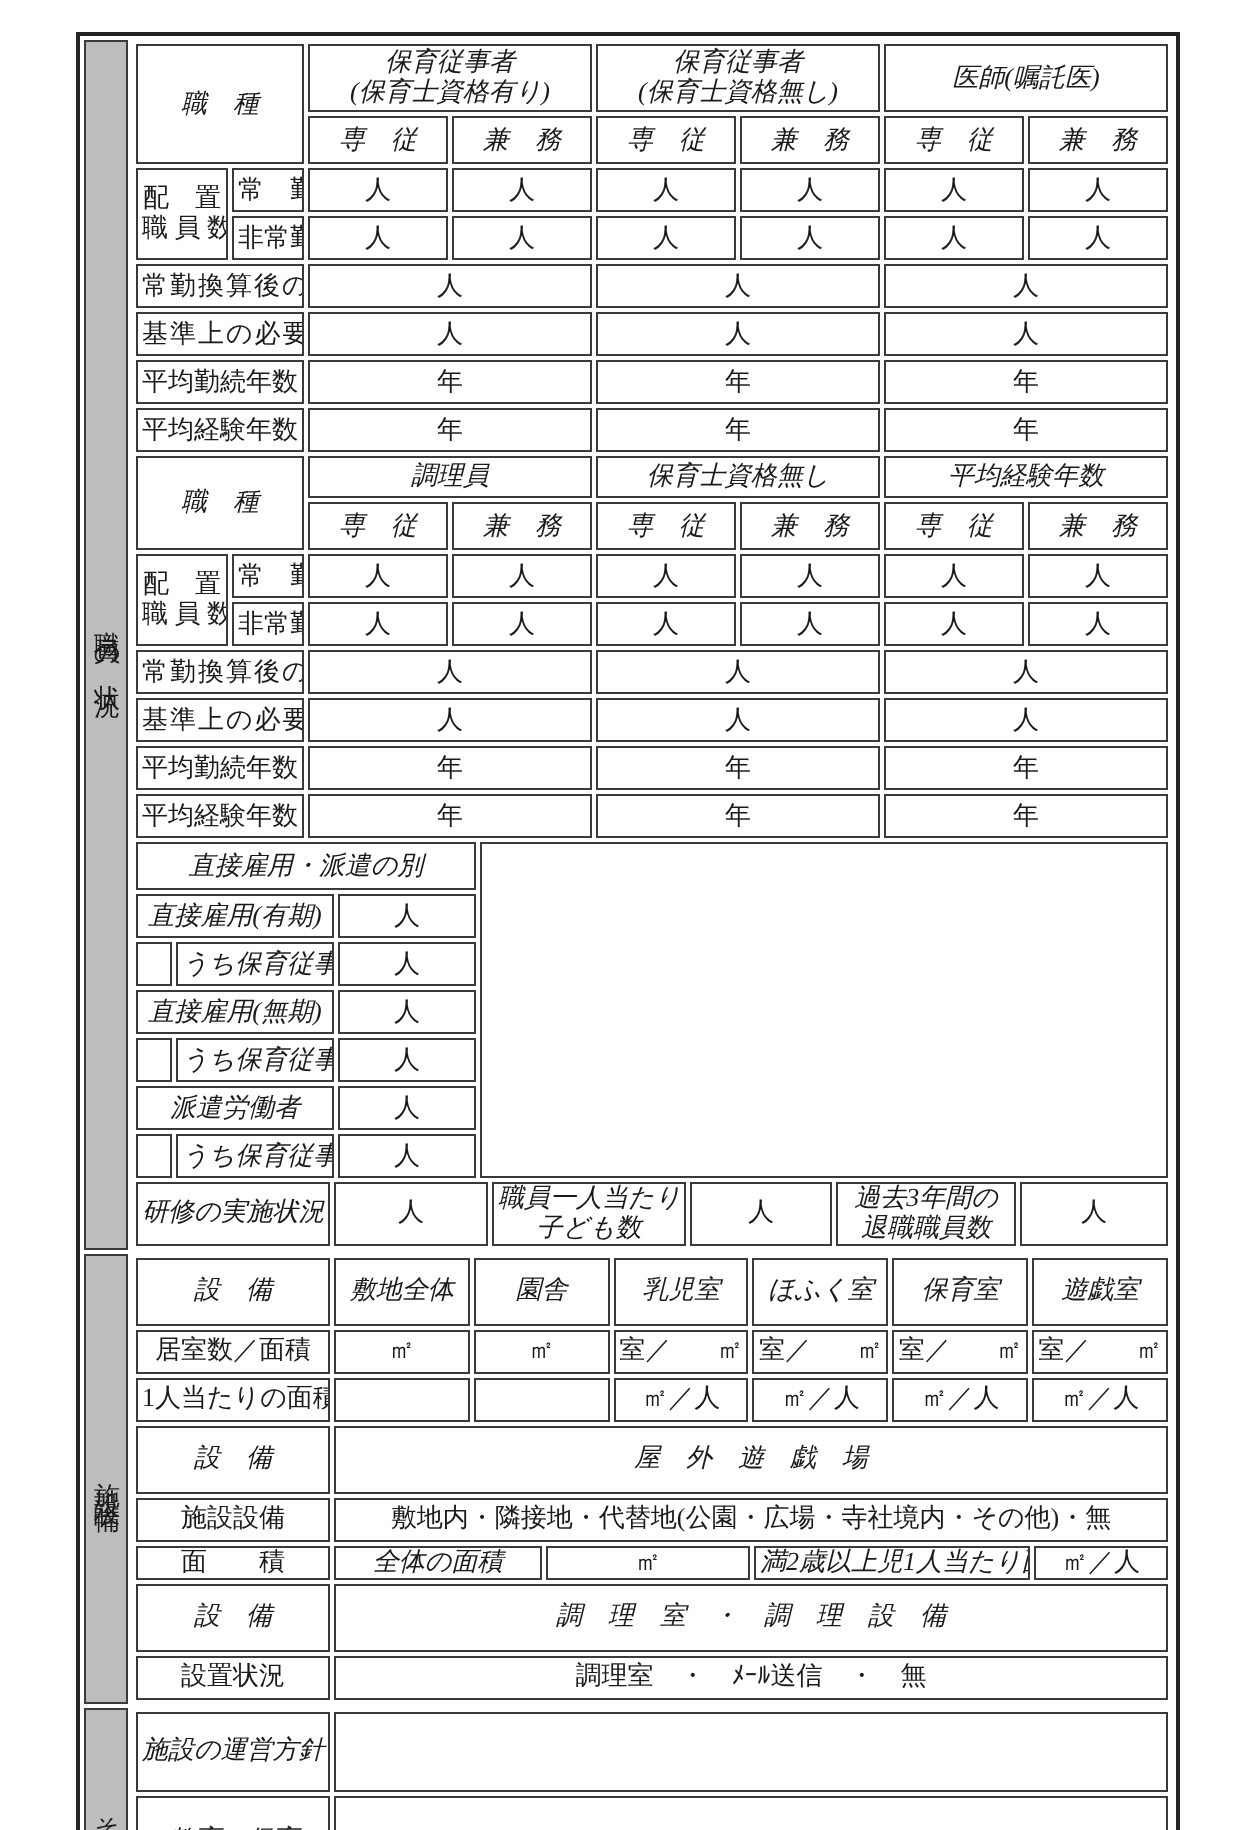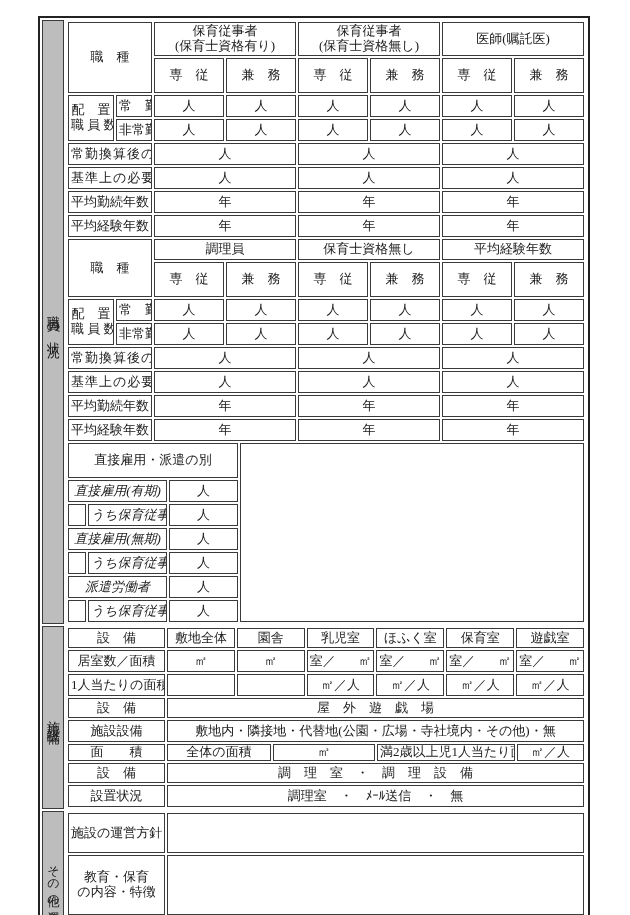--- a/index.html
+++ b/index.html
@@ -27,36 +27,36 @@
   td.vlabel.tight{letter-spacing:1px;font-size:12px;}
   table.grid{
     width:100%;border-collapse:separate;border-spacing:2px;table-layout:fixed;
   }
   table.grid + table.grid{margin-top:-2px;}
   table.grid td{
     border:1px solid var(--bd);font-size:13px;line-height:1.15;
     padding:0 2px;text-align:center;vertical-align:middle;overflow:hidden;
     white-space:nowrap;background:#fff;
   }
-  td.hd{background:var(--hd);}
+  td.hd{background:var(--hd);font-style:italic;}
   td.lb{background:var(--lb);}
   td.left{text-align:left;padding-left:5px;font-style:italic;}
   td.right{text-align:right;padding-right:7px;}
   td.rlbl{text-align:right;padding-right:12px;margin-top:44px;}
   td.sm{font-size:11px;}
   td.xs{font-size:10px;}
   td.diag{
     background-image:linear-gradient(to top right,
       #fff calc(50% - 0.7px), var(--bd) calc(50% - 0.7px),
       var(--bd) calc(50% + 0.7px), #fff calc(50% + 0.7px));
   }
   td.split{padding:0 5px;}
   td.split .sp{display:flex;justify-content:space-between;align-items:baseline;}
-  .rh1{height:34px}.rh2{height:35px}.rs{height:22px}.rhd2{height:21px}
-  .rt{height:30px}.rf{height:20px}.rf2{height:22px}.ra{height:17px}
+  .rh1{height:34px}.rh2{height:24px}.rs{height:22px}.rhd2{height:21px}
+  .rt{height:30px}.rf{height:34px}.rf2{height:22px}.ra{height:17px}
   .re1{height:40px}.re2{height:60px}.re3{height:34px}
   .ls1{letter-spacing:1px}
 </style>
 </head>
 <body>
 
 <div class="doc">
 <table class="frame">
 <colgroup>
         <col style="width:22px">
@@ -245,20 +245,46 @@
         <td class="right">人</td>
       </tr>
       <tr class="rs">
         <td class="lb"></td>
         <td class="sm left">うち保育従事者</td>
         <td class="right">人</td>
       </tr>
       </tbody>
     </table>
 
+    <table class="grid">
+      <colgroup>
+                <col style="width:97px">
+                <col style="width:77px">
+                <col style="width:97px">
+                <col style="width:71px">
+                <col style="width:90px">
+                <col>
+              </colgroup>
+      <tbody>
+      <tr class="rt">
+        <td class="hd">研修の実施状況</td>
+        <td class="right">人</td>
+        <td class="hd sm">
+          <div>職員一人当たり</div>
+          <div>子ども数</div>
+        </td>
+        <td class="right">人</td>
+        <td class="hd sm">
+          <div>過去3年間の</div>
+          <div>退職職員数</div>
+        </td>
+        <td class="right">人</td>
+      </tr>
+      </tbody>
+    </table>
 
   </td>
 </tr>
 
 <tr>
   <td class="vlabel">施設設備</td>
   <td class="body">
 
     <table class="grid">
       <colgroup>

